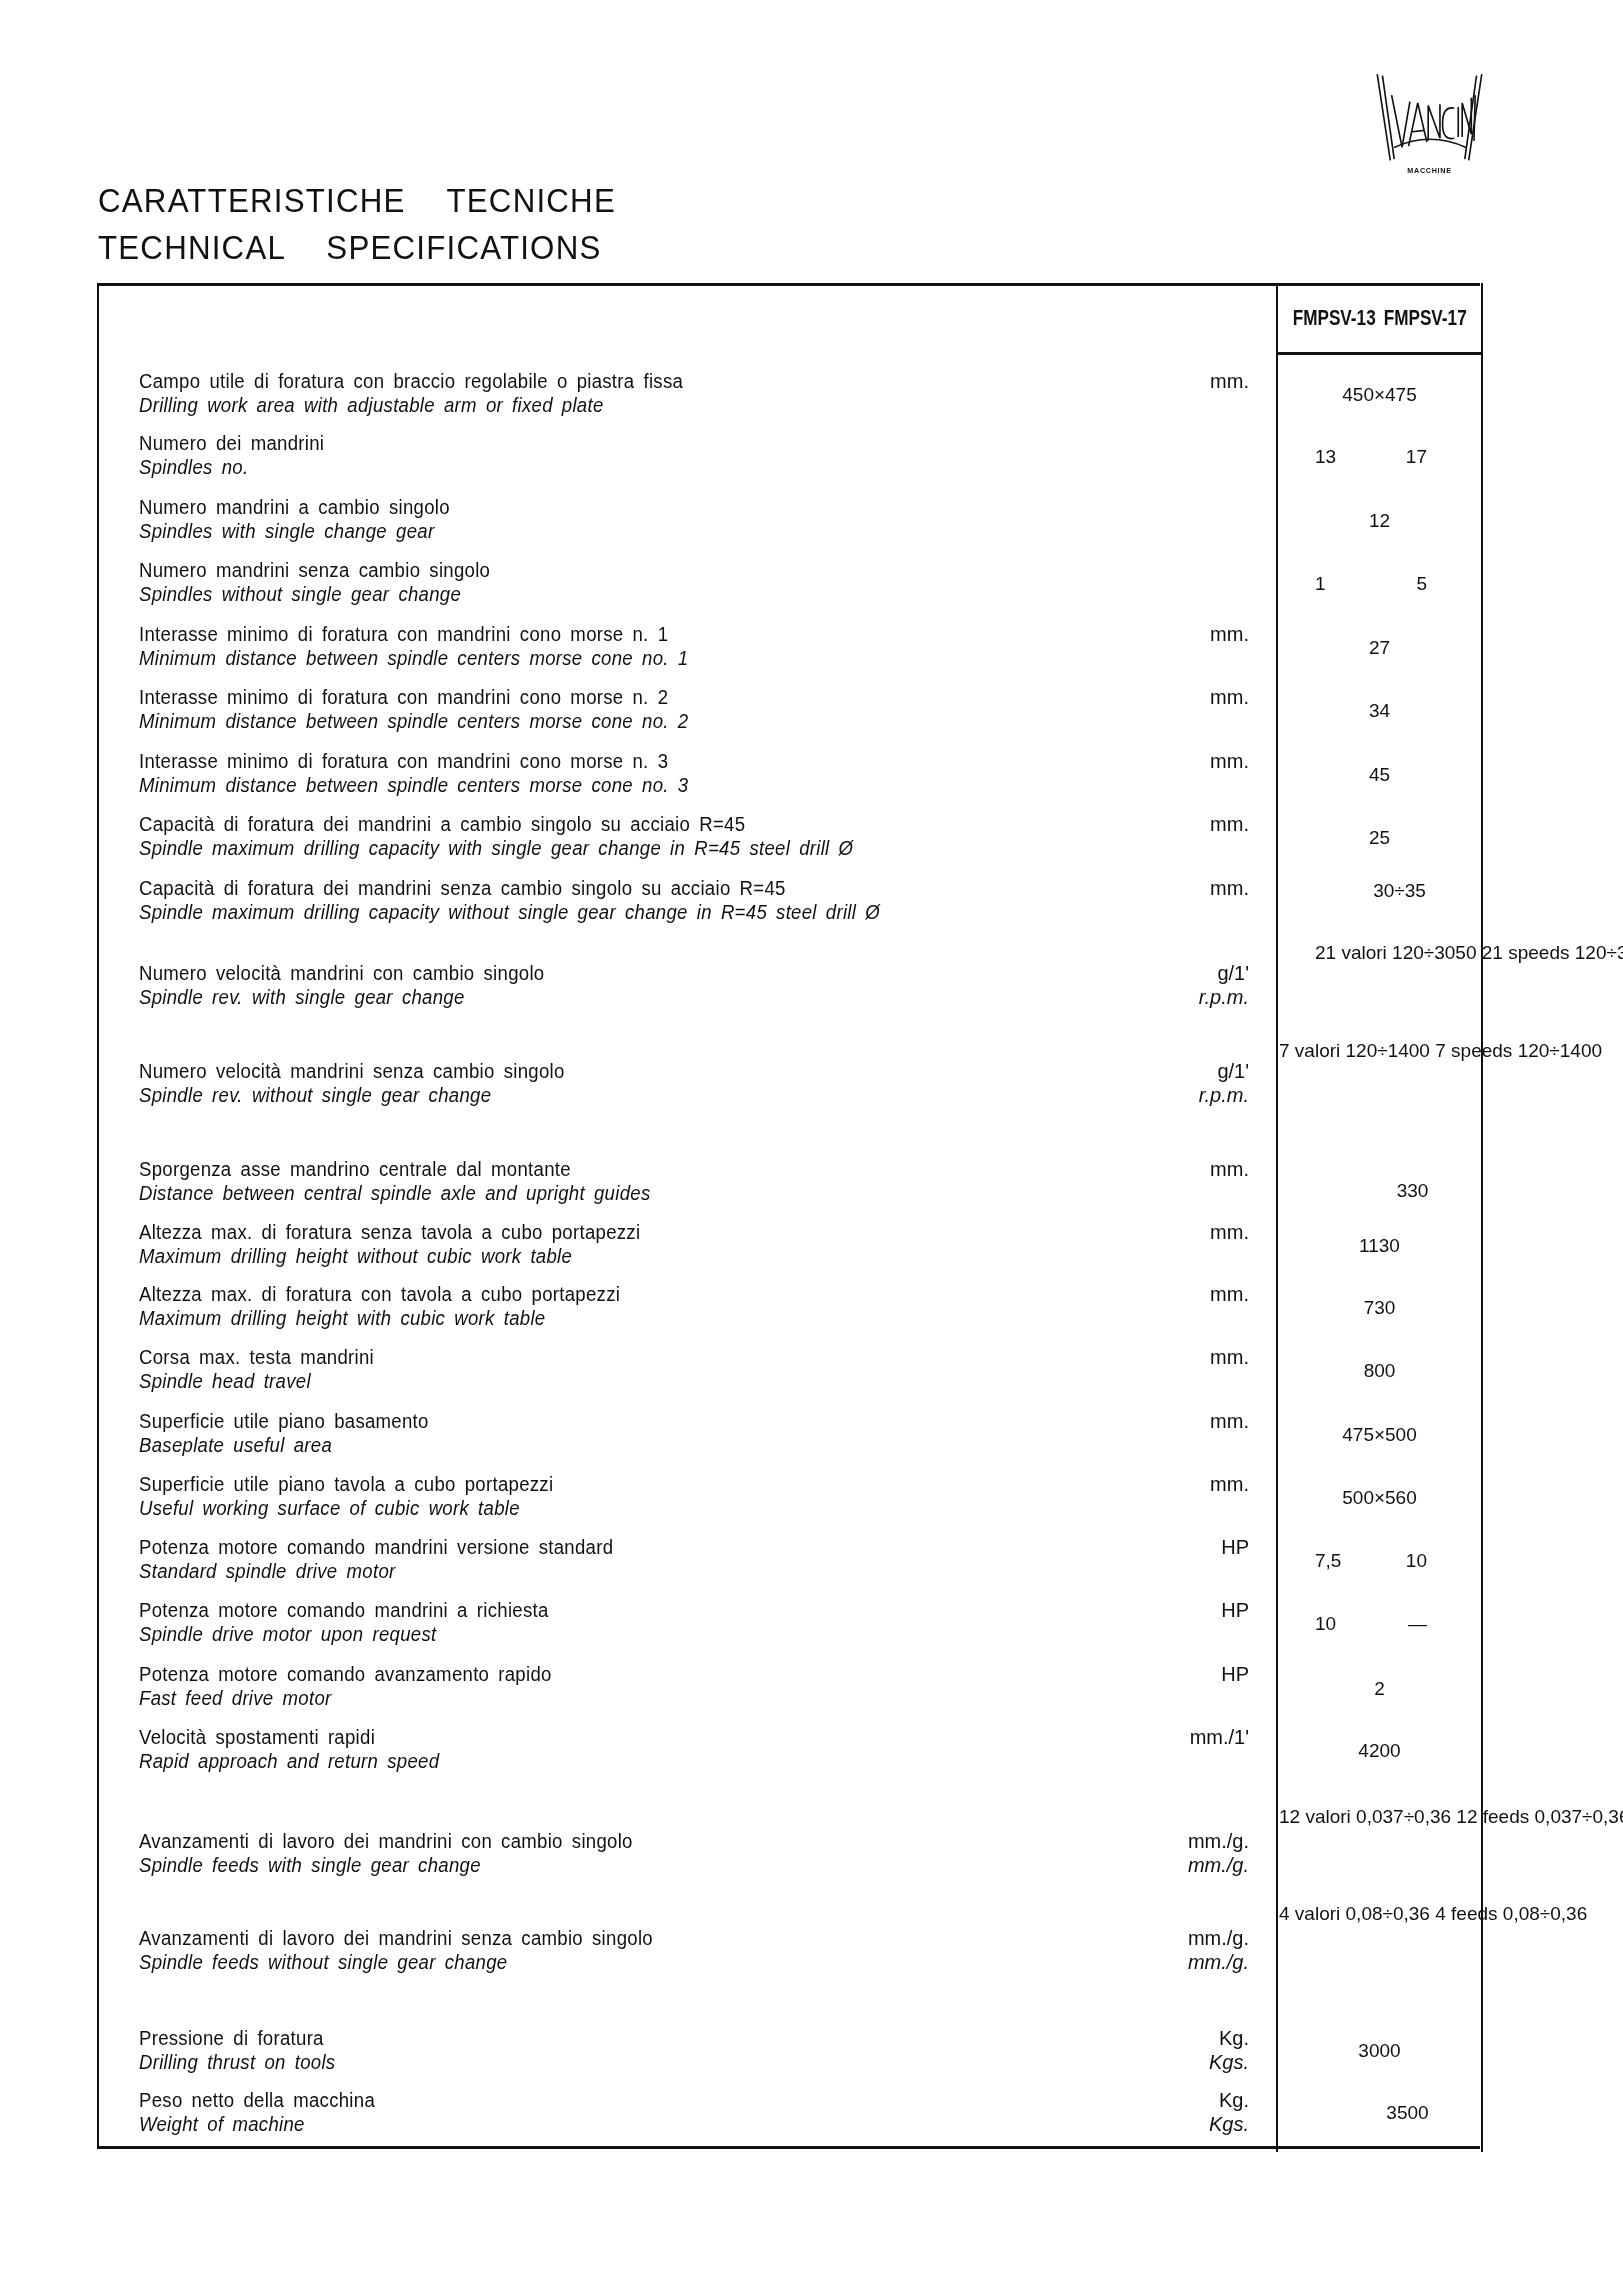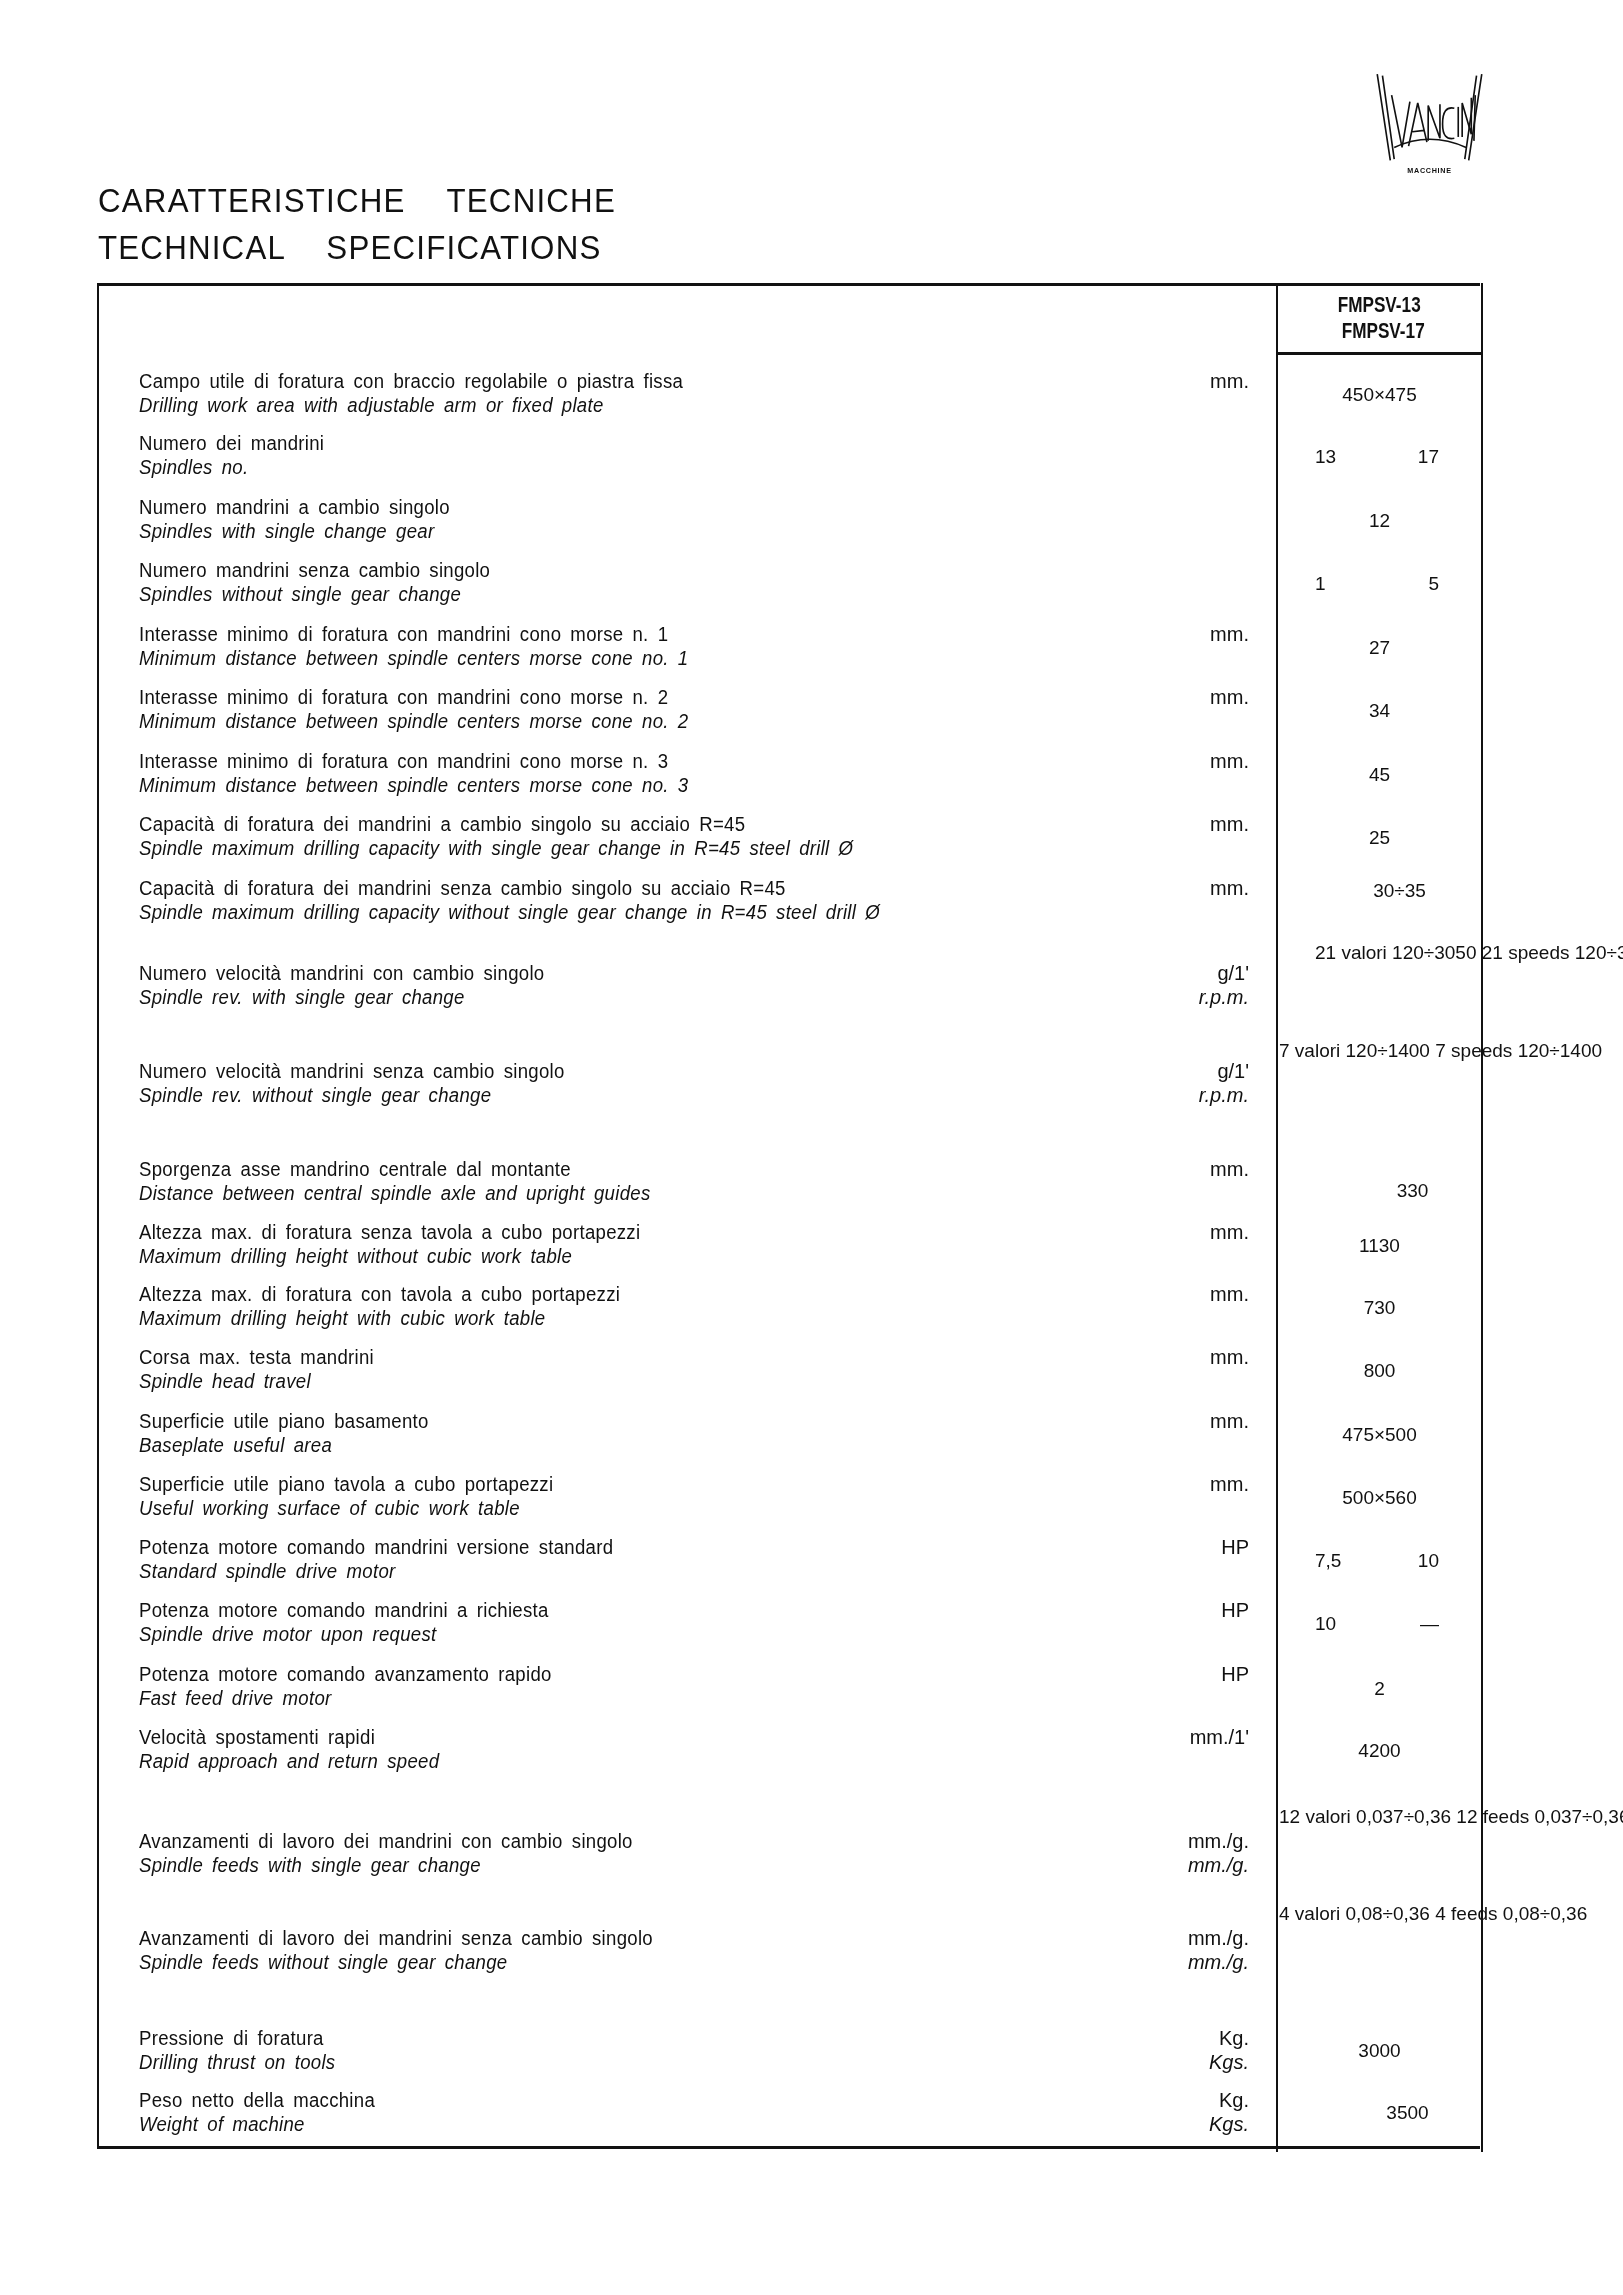--- a/index.html
+++ b/index.html
@@ -76,21 +76,20 @@
       position: absolute;
       left: 1276px;
       top: 283px;
       width: 207px;
       height: 72px;
       border-bottom: 3.3px solid #111;
       box-sizing: border-box;
       display: flex;
       align-items: center;
       justify-content: center;
-      flex-direction: column;
     }
     .model {
       font-family: "Liberation Sans Narrow", "Liberation Sans", sans-serif;
       font-size: 22px;
       font-weight: bold;
       transform: scaleX(0.78);
       white-space: nowrap;
       margin: 0 -11.8px;
     }
     .model + .model { margin-left: -3.9px; }
@@ -134,21 +133,21 @@
       width: 201px;
       top: 0;
       font-size: 19px;
       line-height: 23px;
       text-align: center;
       white-space: nowrap;
     }
     .val.pair {
       display: flex;
       justify-content: space-between;
-      padding: 0 41px 0 36px;
+      padding: 0 53px 0 36px;
       box-sizing: border-box;
     }
   </style>
 </head>
 <body>
 
 <div class="logo">
   <svg viewBox="0 0 200 150">
     <g fill="none" stroke="#111" stroke-width="2.5">
 

